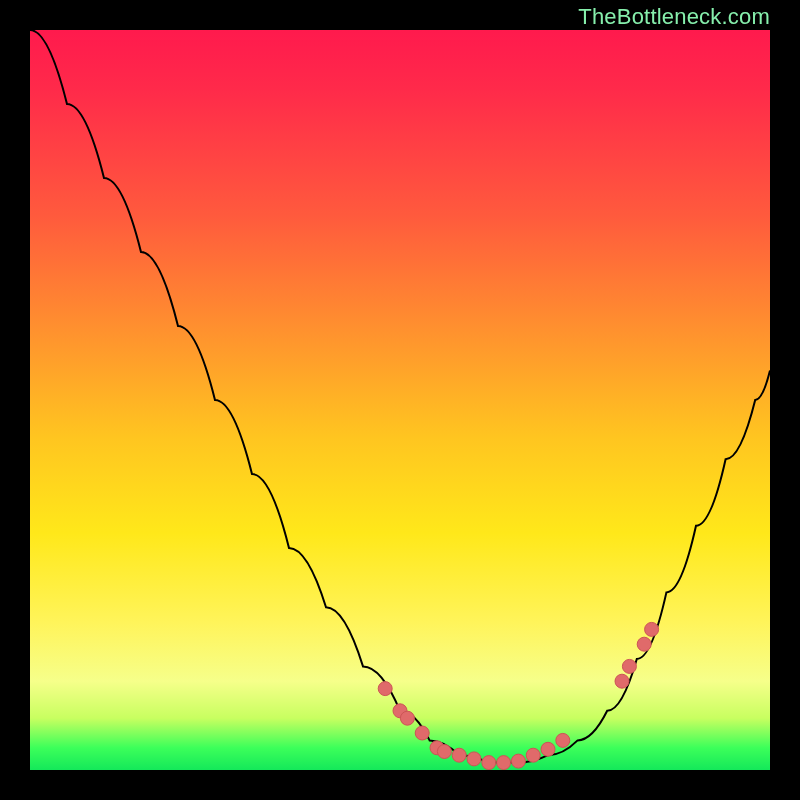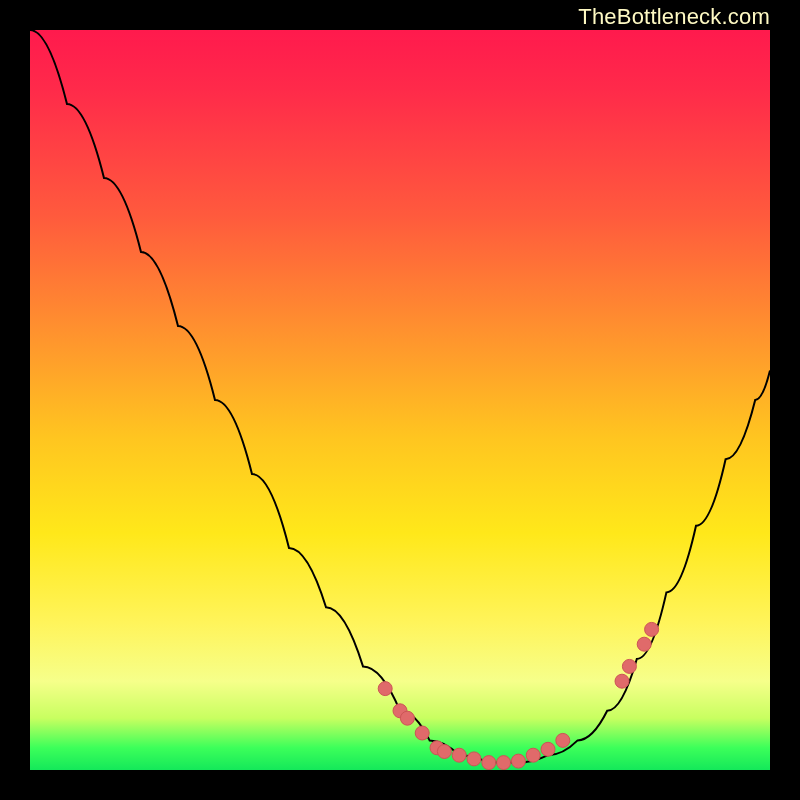--- a/index.html
+++ b/index.html
@@ -36,21 +36,21 @@
       #f6ff8a 88%,
       #c8ff60 93%,
       #3cff5a 97%,
       #14e85a 100%
     );
   }
   .watermark {
     position: absolute;
     top: 4px;
     right: 30px;
-    color: #fef9c3;
+    color: #86efac;
     font-size: 22px;
     font-weight: 500;
     letter-spacing: 0.2px;
     user-select: none;
     margin-left: 20px;
   }
   svg.curve {
     position: absolute;
     left: 0;
     top: 0;

